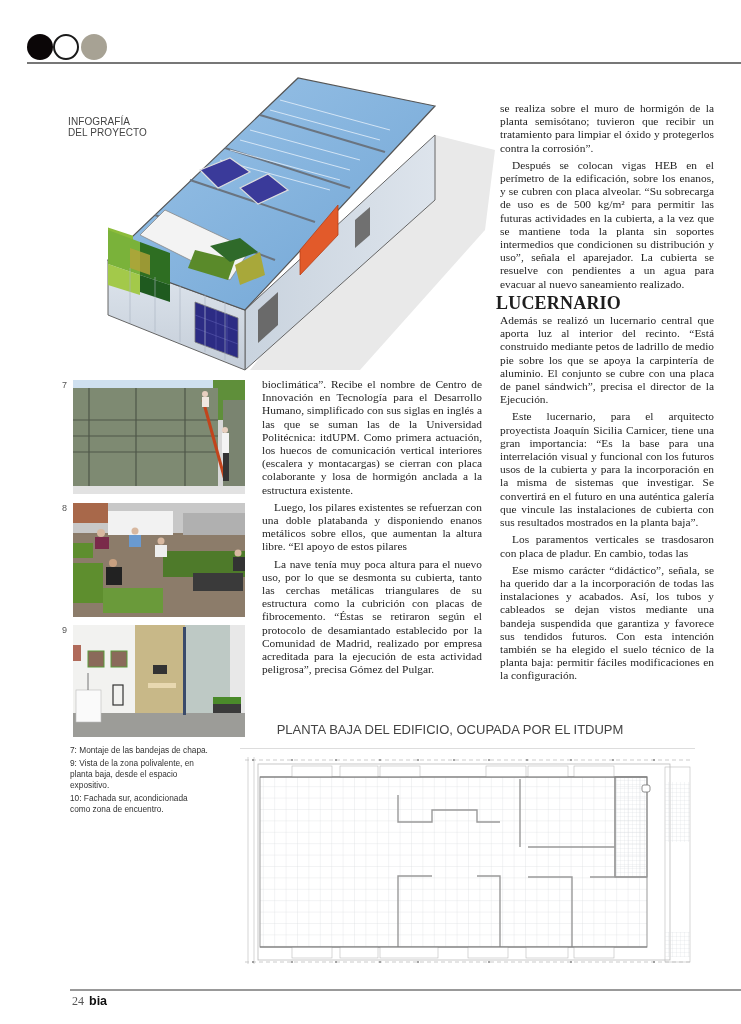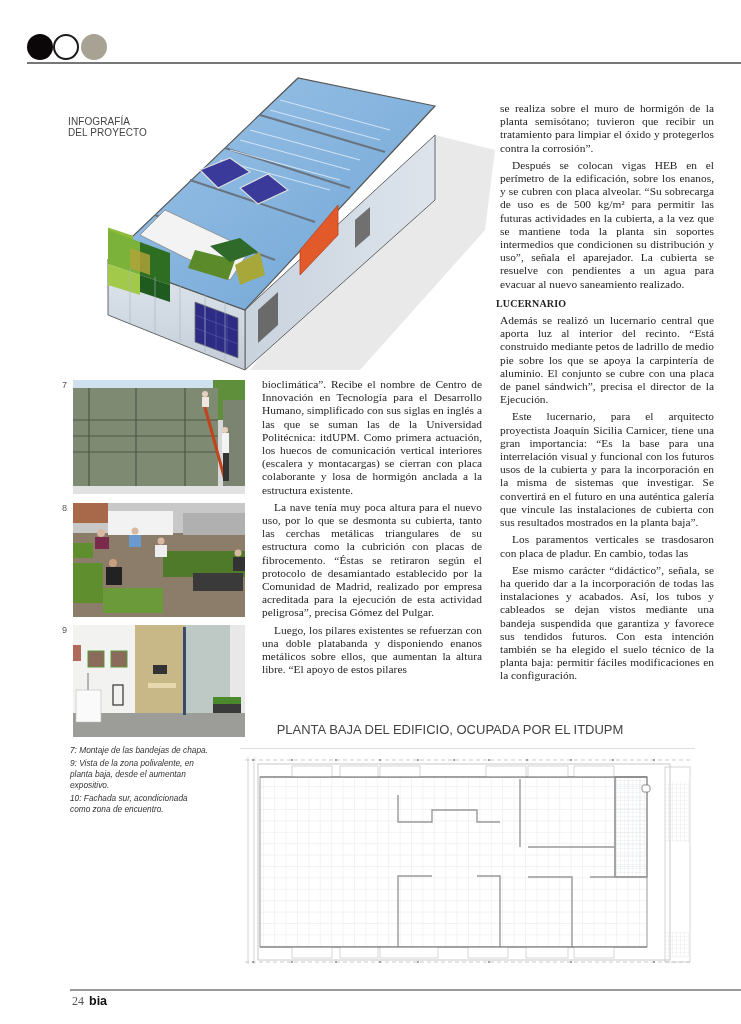--- a/index.html
+++ b/index.html
@@ -12,28 +12,28 @@
   .dot.white { left: 53px; background: #fff; border: 2px solid #1a1a1a; width: 22px; height: 22px; top: 34px; }
   .dot.grey { left: 81px; background: #a7a294; }
   .top-rule { position: absolute; left: 27px; right: 0; top: 62px; height: 2px; background: #777; }
 
   .sans-label { font-family: "Liberation Sans", sans-serif; font-size: 10px; color: #444; letter-spacing: 0.1px; line-height: 11px; }
 
   
   .col { position: absolute; font-size: 11.4px; line-height: 13.2px; text-align: justify; color: #1e1e1e; hyphens: auto; }
   .col p { margin: 4px; text-indent: 12px; }
   .col p.noindent { text-indent: 0; }
-  .col h3 { margin: 6px 0 0 0; font-size: 10px; font-weight: bold; letter-spacing: 0.2px; }
+  .col h3 { margin: 6px 0 0 0; font-size: 18px; font-weight: bold; letter-spacing: 0.2px; }
 
   
   .photo { position: absolute; left: 73px; width: 172px; overflow: hidden; }
   .photo-num { position: absolute; left: 62px; font-family: "Liberation Sans", sans-serif; font-size: 9px; color: #555; }
 
   
-  .captions { position: absolute; left: 70px; top: 745px; width: 140px; font-family: "Liberation Sans", sans-serif; font-size: 8.3px; line-height: 10.8px; color: #333; font-style: italic; }
+  .captions { position: absolute; left: 70px; top: 745px; width: 140px; font-family: "Liberation Sans", sans-serif; font-size: 8.3px; line-height: 10.8px; color: #333; }
   .captions div { margin-bottom: 2.5px; }
 
   
   .plan-title { position: absolute; left: 240px; width: 420px; top: 722px; text-align: center; font-family: "Liberation Sans", sans-serif; font-size: 13px; color: #444; }
   .plan-rule { position: absolute; left: 240px; width: 455px; top: 748px; height: 1px; background: #ddd; }
 
   
   .bottom-rule { position: absolute; left: 70px; right: 0; top: 989px; height: 2px; background: #999; }
   .footer { position: absolute; left: 72px; top: 994px; font-size: 12px; color: #555; }
   .footer .num { font-family: "Liberation Serif", serif; }
@@ -194,37 +194,37 @@
   <rect x="38" y="26" width="16" height="16" fill="#8a6a5a" stroke="#5a9a3a" stroke-width="1"></rect>
   <rect x="3" y="65" width="25" height="32" fill="#fafafa" stroke="#bbb" stroke-width="0.6"></rect>
   <line x1="15" y1="65" x2="15" y2="48" stroke="#555" stroke-width="0.8"></line>
   <rect x="40" y="60" width="10" height="20" fill="none" stroke="#333" stroke-width="1.2"></rect>
   <rect x="140" y="78" width="28" height="10" fill="#3a3a3a"></rect>
   <rect x="140" y="72" width="28" height="7" fill="#4a8a2a"></rect>
 </svg>
 
 <div class="col" style="left:258px; top:374px; width:228px;">
   <p class="noindent">bioclimática”. Recibe el nombre de Centro de Innovación en Tecnología para el Desarrollo Humano, simplificado con sus siglas en inglés a las que se suman las de la Universidad Politécnica: itdUPM. Como primera actuación, los huecos de comunicación vertical interiores (escalera y montacargas) se cierran con placa colaborante y losa de hormigón anclada a la estructura existente.</p>
+  <p>Luego, los pilares existentes se refuerzan con una doble platabanda y disponiendo enanos metálicos sobre ellos, que aumentan la altura libre. “El apoyo de estos pilares</p>
   <p>La nave tenía muy poca altura para el nuevo uso, por lo que se desmonta su cubierta, tanto las cerchas metálicas triangulares de su estructura como la cubrición con placas de fibrocemento. “Éstas se retiraron según el protocolo de desamiantado establecido por la Comunidad de Madrid, realizado por empresa acreditada para la ejecución de esta actividad peligrosa”, precisa Gómez del Pulgar.</p>
-  <p>Luego, los pilares existentes se refuerzan con una doble platabanda y disponiendo enanos metálicos sobre ellos, que aumentan la altura libre. “El apoyo de estos pilares</p>
 </div>
 
 <div class="col" style="left:496px; top:98px; width:222px;">
   <p class="noindent">se realiza sobre el muro de hormigón de la planta semisótano; tuvieron que recibir un tratamiento para limpiar el óxido y protegerlos contra la corrosión”.</p>
   <p>Después se colocan vigas HEB en el perímetro de la edificación, sobre los enanos, y se cubren con placa alveolar. “Su sobrecarga de uso es de 500 kg/m² para permitir las futuras actividades en la cubierta, a la vez que se mantiene toda la planta sin soportes intermedios que condicionen su distribución y uso”, señala el aparejador. La cubierta se resuelve con pendientes a un agua para evacuar al nuevo saneamiento realizado.</p>
   <h3>LUCERNARIO</h3>
   <p class="noindent">Además se realizó un lucernario central que aporta luz al interior del recinto. “Está construido mediante petos de ladrillo de medio pie sobre los que se apoya la carpintería de aluminio. El conjunto se cubre con una placa de panel sándwich”, precisa el director de la Ejecución.</p>
   <p>Este lucernario, para el arquitecto proyectista Joaquín Sicilia Carnicer, tiene una gran importancia: “Es la base para una interrelación visual y funcional con los futuros usos de la cubierta y para la incorporación en la misma de sistemas que investigar. Se convertirá en el futuro en una auténtica galería que vincule las instalaciones de cubierta con sus resultados mostrados en la planta baja”.</p>
   <p>Los paramentos verticales se trasdosaron con placa de pladur. En cambio, todas las</p>
   <p>Ese mismo carácter “didáctico”, señala, se ha querido dar a la incorporación de todas las instalaciones y acabados. Así, los tubos y cableados se dejan vistos mediante una bandeja suspendida que garantiza y favorece sus tendidos futuros. Con esta intención también se ha elegido el suelo técnico de la planta baja: permitir fáciles modificaciones en la configuración.</p>
 </div>
 
 <div class="captions">
   <div>7: Montaje de las bandejas de chapa.</div>
-  <div>9: Vista de la zona polivalente, en planta baja, desde el aumentan expositivo.</div>
+  <div>9: Vista de la zona polivalente, en planta baja, desde el espacio expositivo.</div>
   <div>10: Fachada sur, acondicionada como zona de encuentro.</div>
 </div>
 
 <div class="plan-title">PLANTA BAJA DEL EDIFICIO, OCUPADA POR EL ITDUPM</div>
 <div class="plan-rule"></div>
 
 <svg class="abs" style="left:240px; top:752px;" width="460" height="215" viewBox="0 0 460 215">
   <defs>
     <pattern id="grid" width="11.4" height="11.4" patternUnits="userSpaceOnUse">
       <path d="M11.4 0 L0 0 0 11.4" fill="none" stroke="#d4d8dc" stroke-width="0.6"></path>

